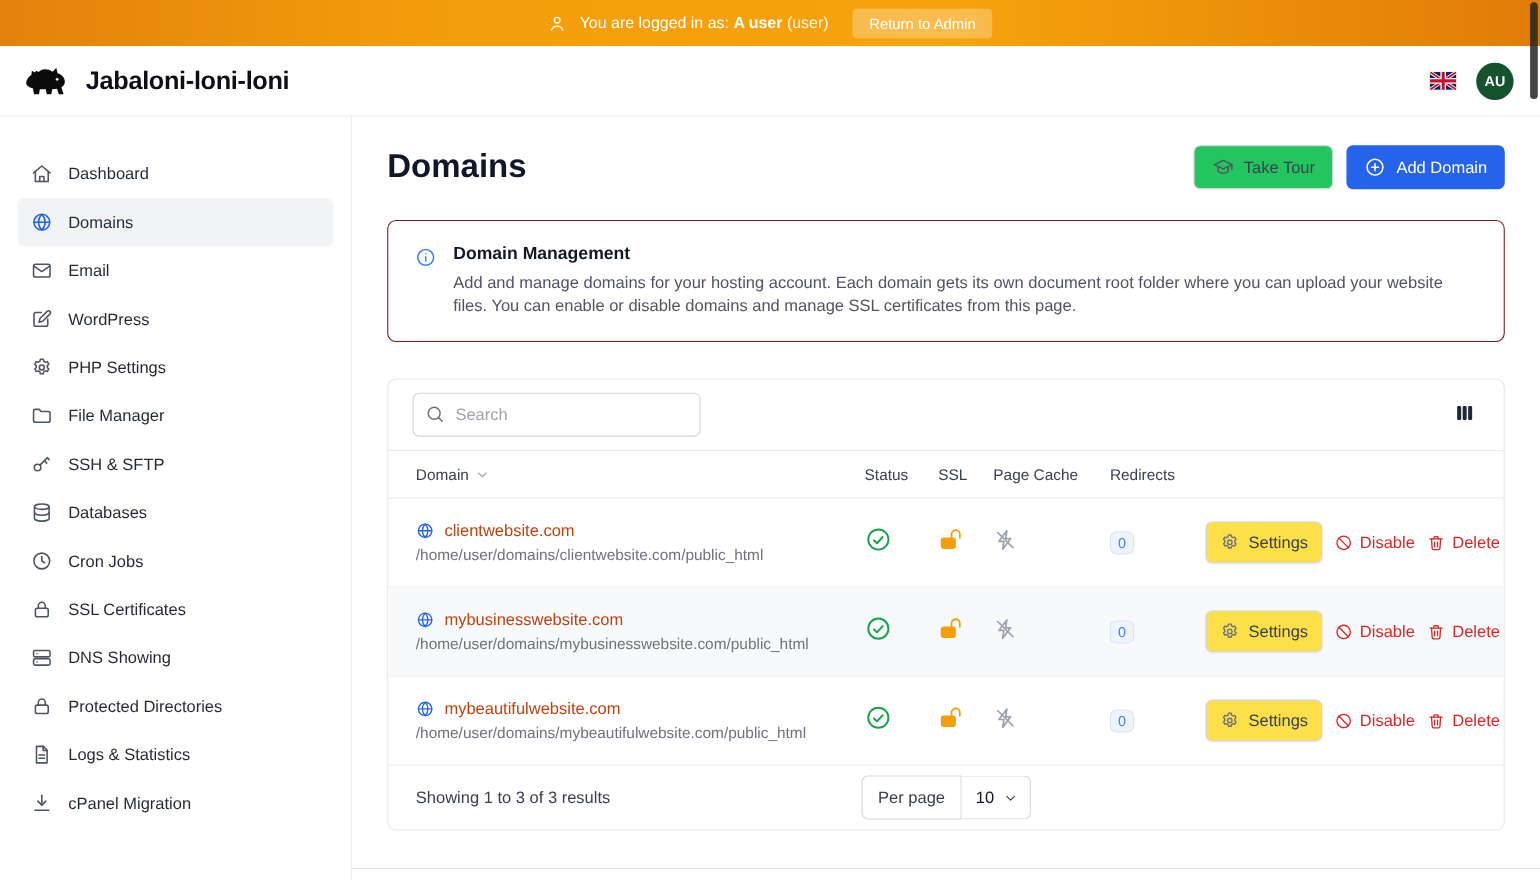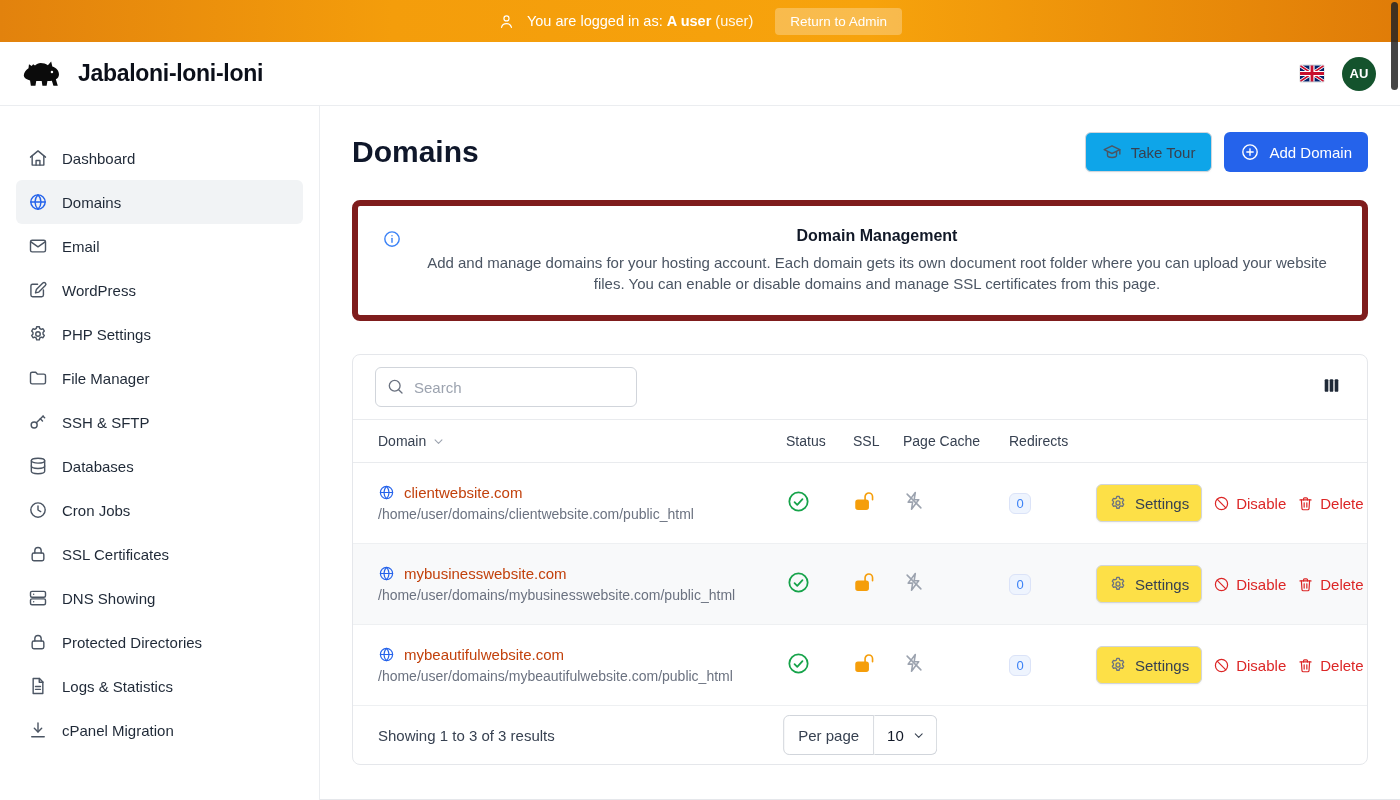--- a/index.html
+++ b/index.html
@@ -57,27 +57,27 @@
   .main { flex: 1; padding: 26px 32px 0; overflow: hidden; }
 
   
   .page-head { display: flex; align-items: center; justify-content: space-between; margin-bottom: 28px; }
   .page-head h1 { font-size: 30px; font-weight: 800; color: #0f172a; }
   .head-actions { display: flex; gap: 12px; }
   .btn {
     display: inline-flex; align-items: center; gap: 9px; height: 40px; padding: 0 16px;
     border-radius: 6px; font-size: 15px; font-weight: 500; cursor: pointer; font-family: inherit; border: 1px solid transparent;
   }
-  .btn-secondary { background: #0ea5e9; border-color: #d1d5db; color: #374151; box-shadow: 0 1px 2px rgba(0,0,0,.04); }
+  .btn-secondary { background: #22c55e; border-color: #d1d5db; color: #374151; box-shadow: 0 1px 2px rgba(0,0,0,.04); }
   .btn-secondary .ic { color: #4b5563; }
   .btn-primary { background: #2563eb; color: #fff; border: none; }
   .btn-primary .ic { color: #fff; }
 
   
-  .info-card { border: 6px solid #7f1d1d; border-radius: 8px; padding: 21px 24px; display: flex; gap: 15px; margin-bottom: 33px; text-align: center; }
+  .info-card { border: 1px solid #7f1d1d; border-radius: 8px; padding: 21px 24px; display: flex; gap: 15px; margin-bottom: 33px; }
   .info-ic { color: #3b82f6; margin-top: 2px; }
   .info-title { font-size: 16px; font-weight: 700; color: #111827; margin-bottom: 7px; }
   .info-desc { font-size: 15px; color: #4b5563; line-height: 1.4; max-width: 920px; }
 
   
   .table-card { border: 1px solid #e5e7eb; border-radius: 8px; background: #fff; }
   .table-toolbar { display: flex; justify-content: space-between; align-items: center; gap: 28px; padding: 12px 22px; }
   .search-wrap { position: relative; width: 262px; }
   .search-ic { position: absolute; left: 11px; top: 10px; width: 19px; height: 19px; color: #6b7280; }
   .search-input {

